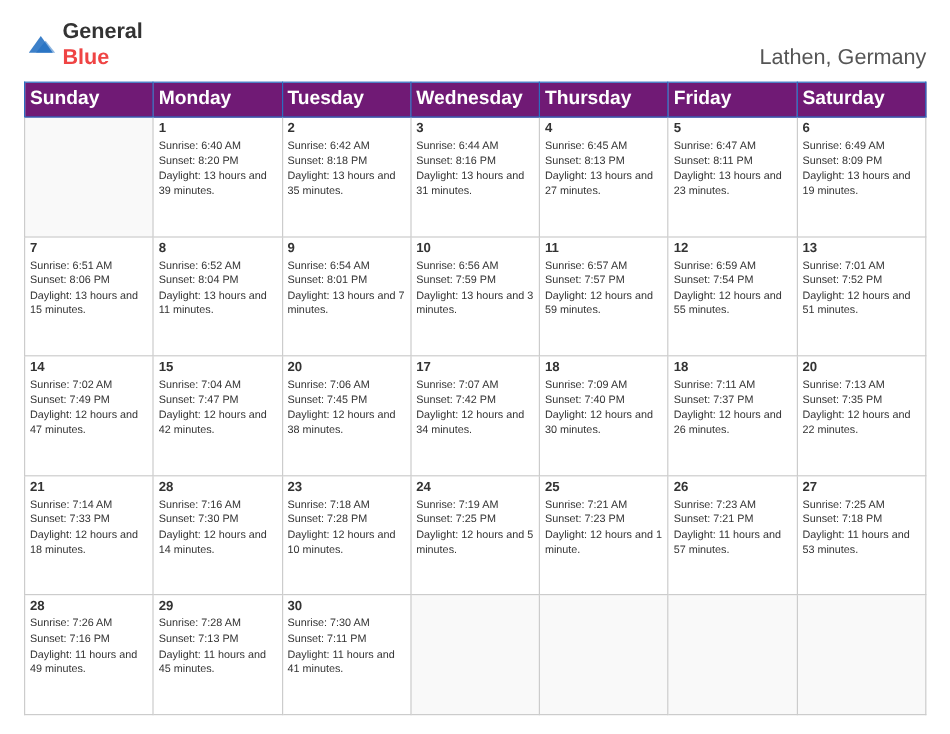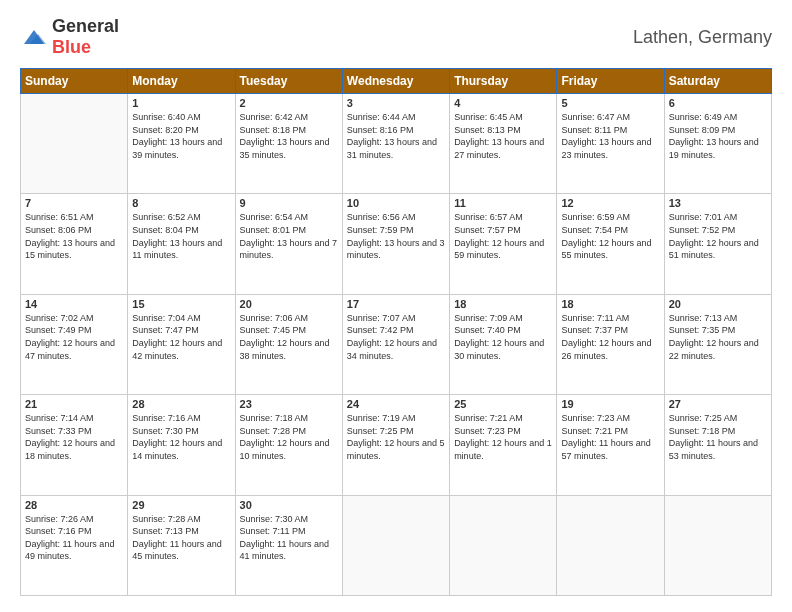--- a/index.html
+++ b/index.html
@@ -13,21 +13,21 @@
     .page {
       width: 792px;
       height: 612px;
       padding: 16px 20px;
       display: flex;
       flex-direction: column;
     }
     .header {
       display: flex;
       justify-content: space-between;
-      align-items: center;
+      align-items: flex-end;
       margin-bottom: 10px;
     }
     .logo {
       display: flex;
       align-items: center;
       gap: 4px;
     }
     .logo-icon {
       width: 28px;
       height: 22px;
@@ -45,23 +45,23 @@
       color: #555;
     }
     .calendar {
       border: 1px solid #ccc;
       border-collapse: collapse;
       width: 100%;
       flex: 1;
       table-layout: fixed;
     }
     .calendar th {
-      background-color: #a16207;
+      background-color: #701a75;
       color: #fff;
-      font-size: 12px;
+      font-size: 16px;
       font-weight: bold;
       padding: 5px 4px;
       text-align: left;
       border: 1px solid #2b6dbf;
     }
     .calendar td {
       border: 1px solid #ccc;
       vertical-align: top;
       padding: 3px 4px;
       font-size: 9.5px;
@@ -219,21 +219,21 @@
           </td>
           <td>
             <span class="day-number">24</span>
             <div class="day-info">Sunrise: 7:19 AM<br>Sunset: 7:25 PM<br>Daylight: 12 hours and 5 minutes.</div>
           </td>
           <td>
             <span class="day-number">25</span>
             <div class="day-info">Sunrise: 7:21 AM<br>Sunset: 7:23 PM<br>Daylight: 12 hours and 1 minute.</div>
           </td>
           <td>
-            <span class="day-number">19</span>
+            <span class="day-number">26</span>
             <div class="day-info">Sunrise: 7:23 AM<br>Sunset: 7:21 PM<br>Daylight: 11 hours and 57 minutes.</div>
           </td>
           <td>
             <span class="day-number">27</span>
             <div class="day-info">Sunrise: 7:25 AM<br>Sunset: 7:18 PM<br>Daylight: 11 hours and 53 minutes.</div>
           </td>
         </tr>
         <tr>
           <td>
             <span class="day-number">28</span>

